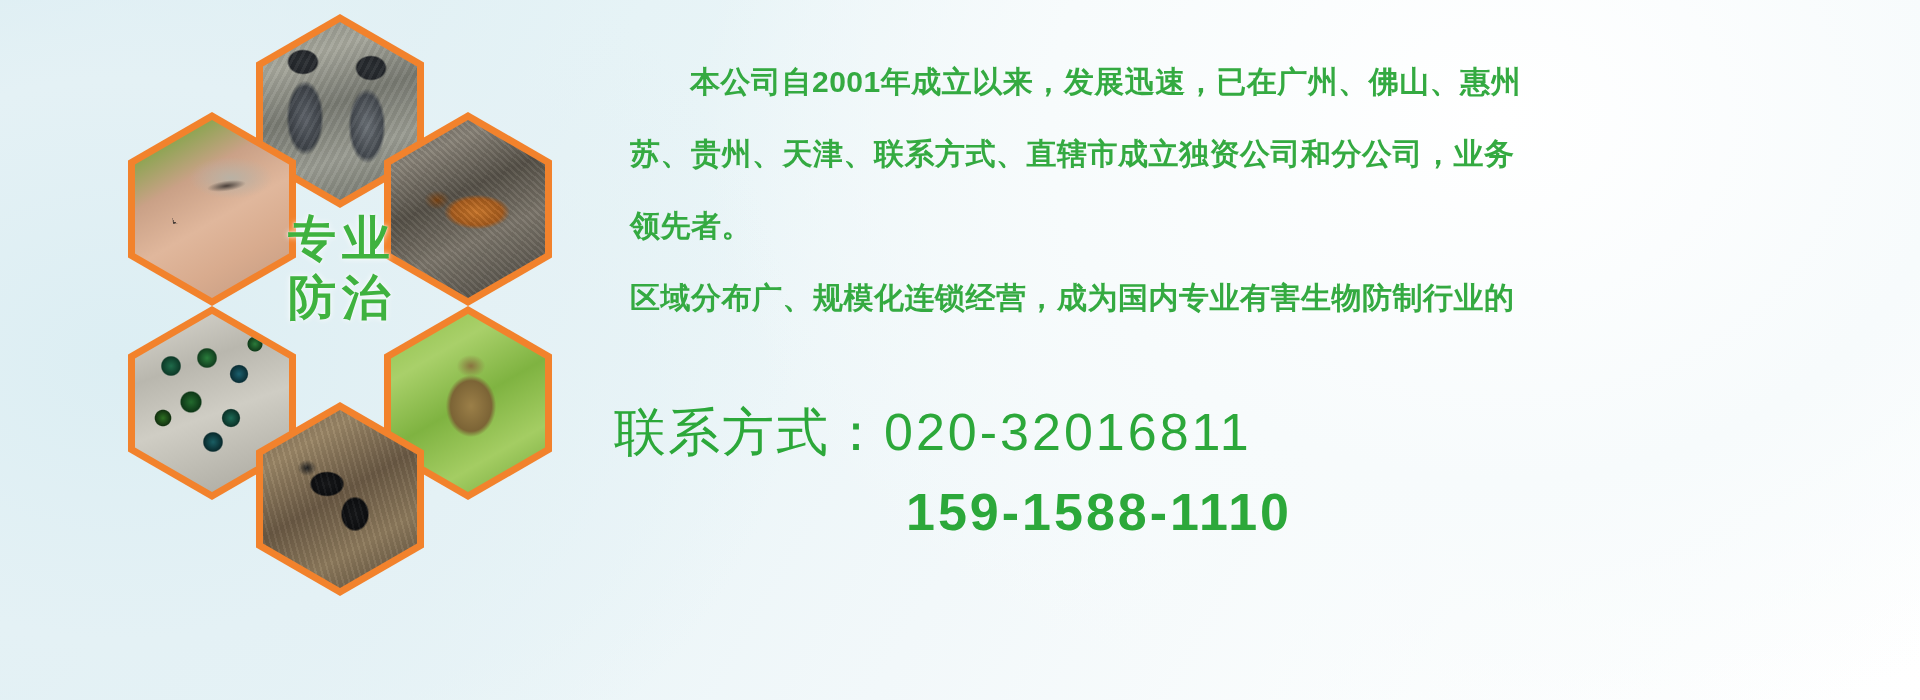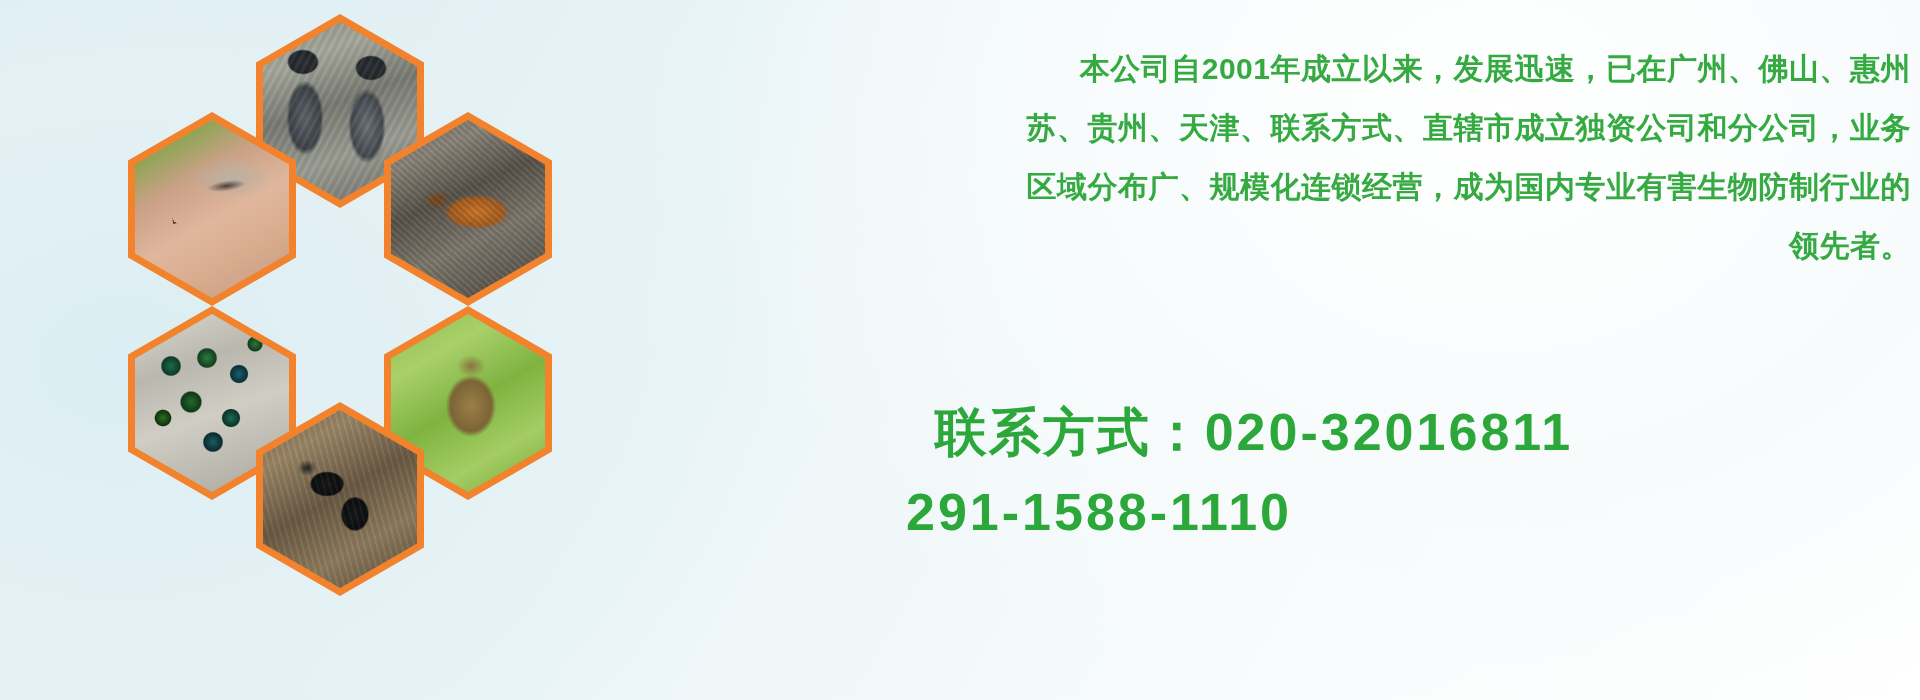--- a/index.html
+++ b/index.html
@@ -114,26 +114,26 @@
     text-shadow:0 0 6px rgba(255,255,255,.9),0 0 2px rgba(255,255,255,.9);
   }
   #comb-label .l2{display:block;}
 
   
   #copy{
     position:absolute;left:614px;top:38px;width:1300px;
     color:#34aa41;font-size:30px;font-weight:bold;line-height:56px;
     letter-spacing:.5px;text-indent:60px;
   }
-  #copy p{margin:3px;text-align:right;}
+  #copy p{margin:16px;}
 
   
   #contact{position:absolute;left:614px;top:398px;width:1280px;color:#2ca83a;}
   #contact .line1{
-    font-size:52px;font-weight:bold;letter-spacing:2px;white-space:nowrap;text-align:center;
+    font-size:52px;font-weight:normal;letter-spacing:2px;white-space:nowrap;
   }
   #contact .line1 .num{font-family:"Liberation Sans",sans-serif;letter-spacing:3px;}
   #contact .line2{
     font-size:52px;font-weight:bold;letter-spacing:3px;
     margin-top:14px;padding-left:292px;white-space:nowrap;
   }
 </style>
 </head>
 <body>
 
@@ -170,29 +170,33 @@
         <div class="art art-stinkbug"></div>
       </div>
     </div>
 
     <div class="hex h-bottom">
       <div class="inner">
         <div class="art art-ant"></div>
       </div>
     </div>
 
+    <div id="comb-label">
+      <span class="l1">专业</span>
+      <span class="l2">防治</span>
+    </div>
   </div>
 
   <div id="copy">
     <p>本公司自2001年成立以来，发展迅速，已在广州、佛山、惠州</p>
     <p style="text-indent:0">苏、贵州、天津、联系方式、直辖市成立独资公司和分公司，业务</p>
+    <p style="text-indent:0">领先者。</p>
     <p style="text-indent:0">区域分布广、规模化连锁经营，成为国内专业有害生物防制行业的</p>
-    <p style="text-indent:0">领先者。</p>
   </div>
 
   <div id="contact">
     <div class="line1">
       <span>联系方式：</span><span class="num">020-32016811</span>
     </div>
-    <div class="line2 num">291-1588-1110</div>
+    <div class="line2 num">159-1588-1110</div>
   </div>
 
 </div>
 
 </body></html>

